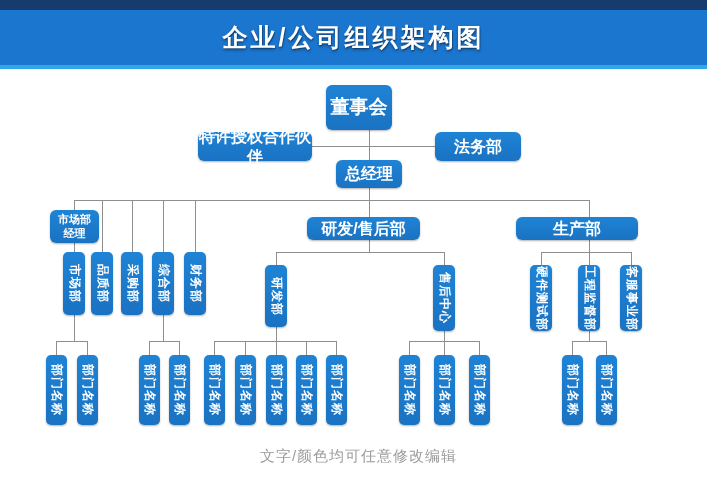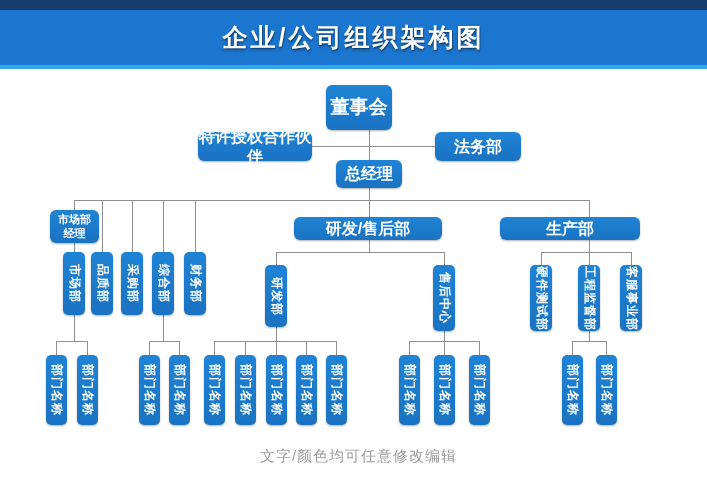--- a/index.html
+++ b/index.html
@@ -123,31 +123,31 @@
   <div class="vbox" style="left:121px;top:252px;width:22px;height:63px;">
     <span>采购部</span>
   </div>
   <div class="vbox" style="left:152px;top:252px;width:22px;height:63px;">
     <span>综合部</span>
   </div>
   <div class="vbox" style="left:184px;top:252px;width:22px;height:63px;">
     <span>财务部</span>
   </div>
 
-  <div class="box fs13" style="left:294px;top:217px;width:148px;height:23px;">
+  <div class="box fs13" style="left:307px;top:217px;width:113px;height:23px;">
     <span>研发/售后部</span>
   </div>
   <div class="vbox" style="left:265px;top:265px;width:22px;height:62px;">
     <span>研发部</span>
   </div>
   <div class="vbox" style="left:433px;top:265px;width:22px;height:66px;">
     <span>售后中心</span>
   </div>
 
-  <div class="box fs13" style="left:500px;top:217px;width:140px;height:23px;">
+  <div class="box fs13" style="left:516px;top:217px;width:122px;height:23px;">
     <span>生产部</span>
   </div>
   <div class="vbox" style="left:530px;top:265px;width:22px;height:66px;">
     <span>硬件测试部</span>
   </div>
   <div class="vbox" style="left:578px;top:265px;width:22px;height:66px;">
     <span>工程监督部</span>
   </div>
   <div class="vbox" style="left:620px;top:265px;width:22px;height:66px;">
     <span>客服事业部</span>

